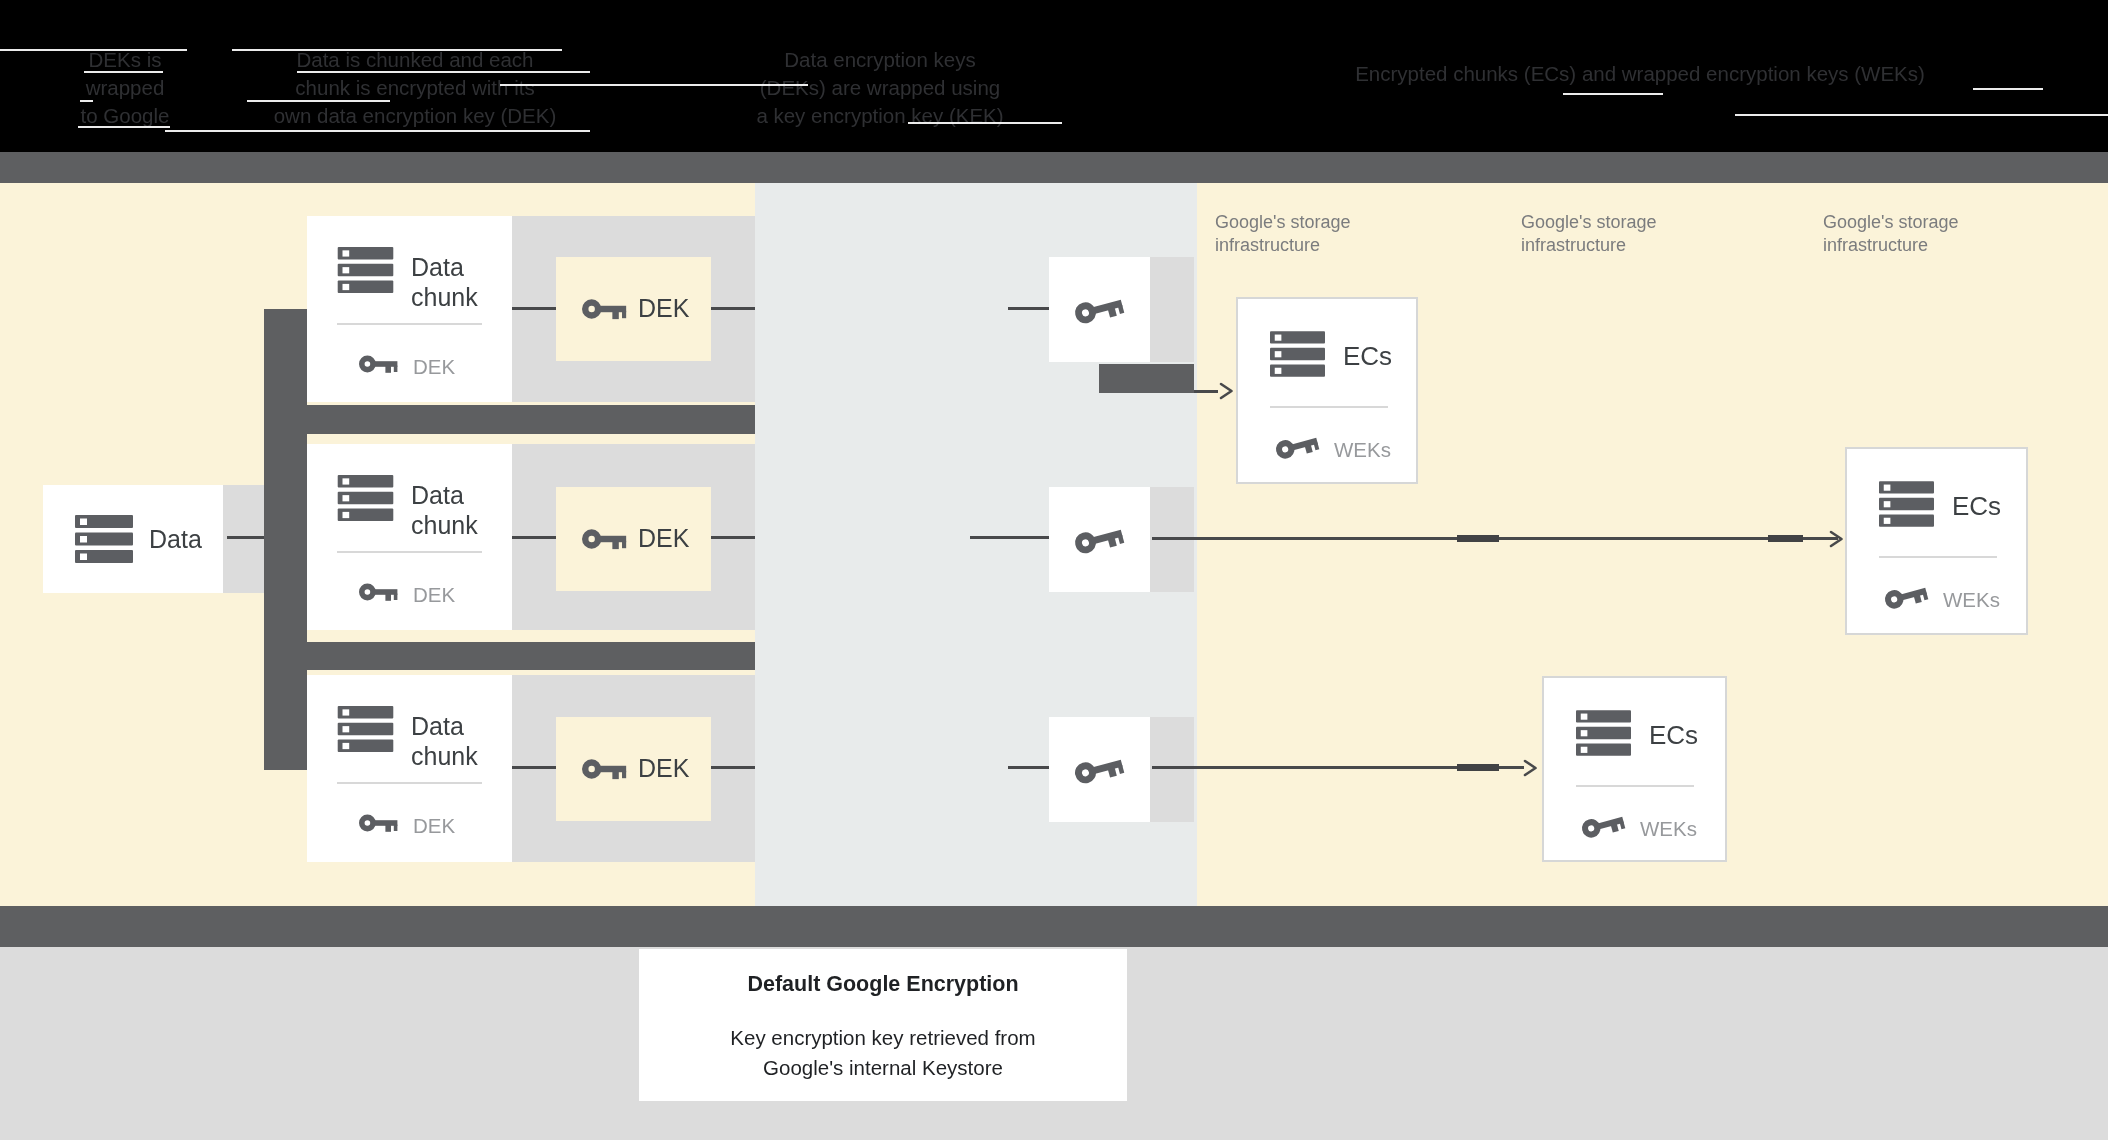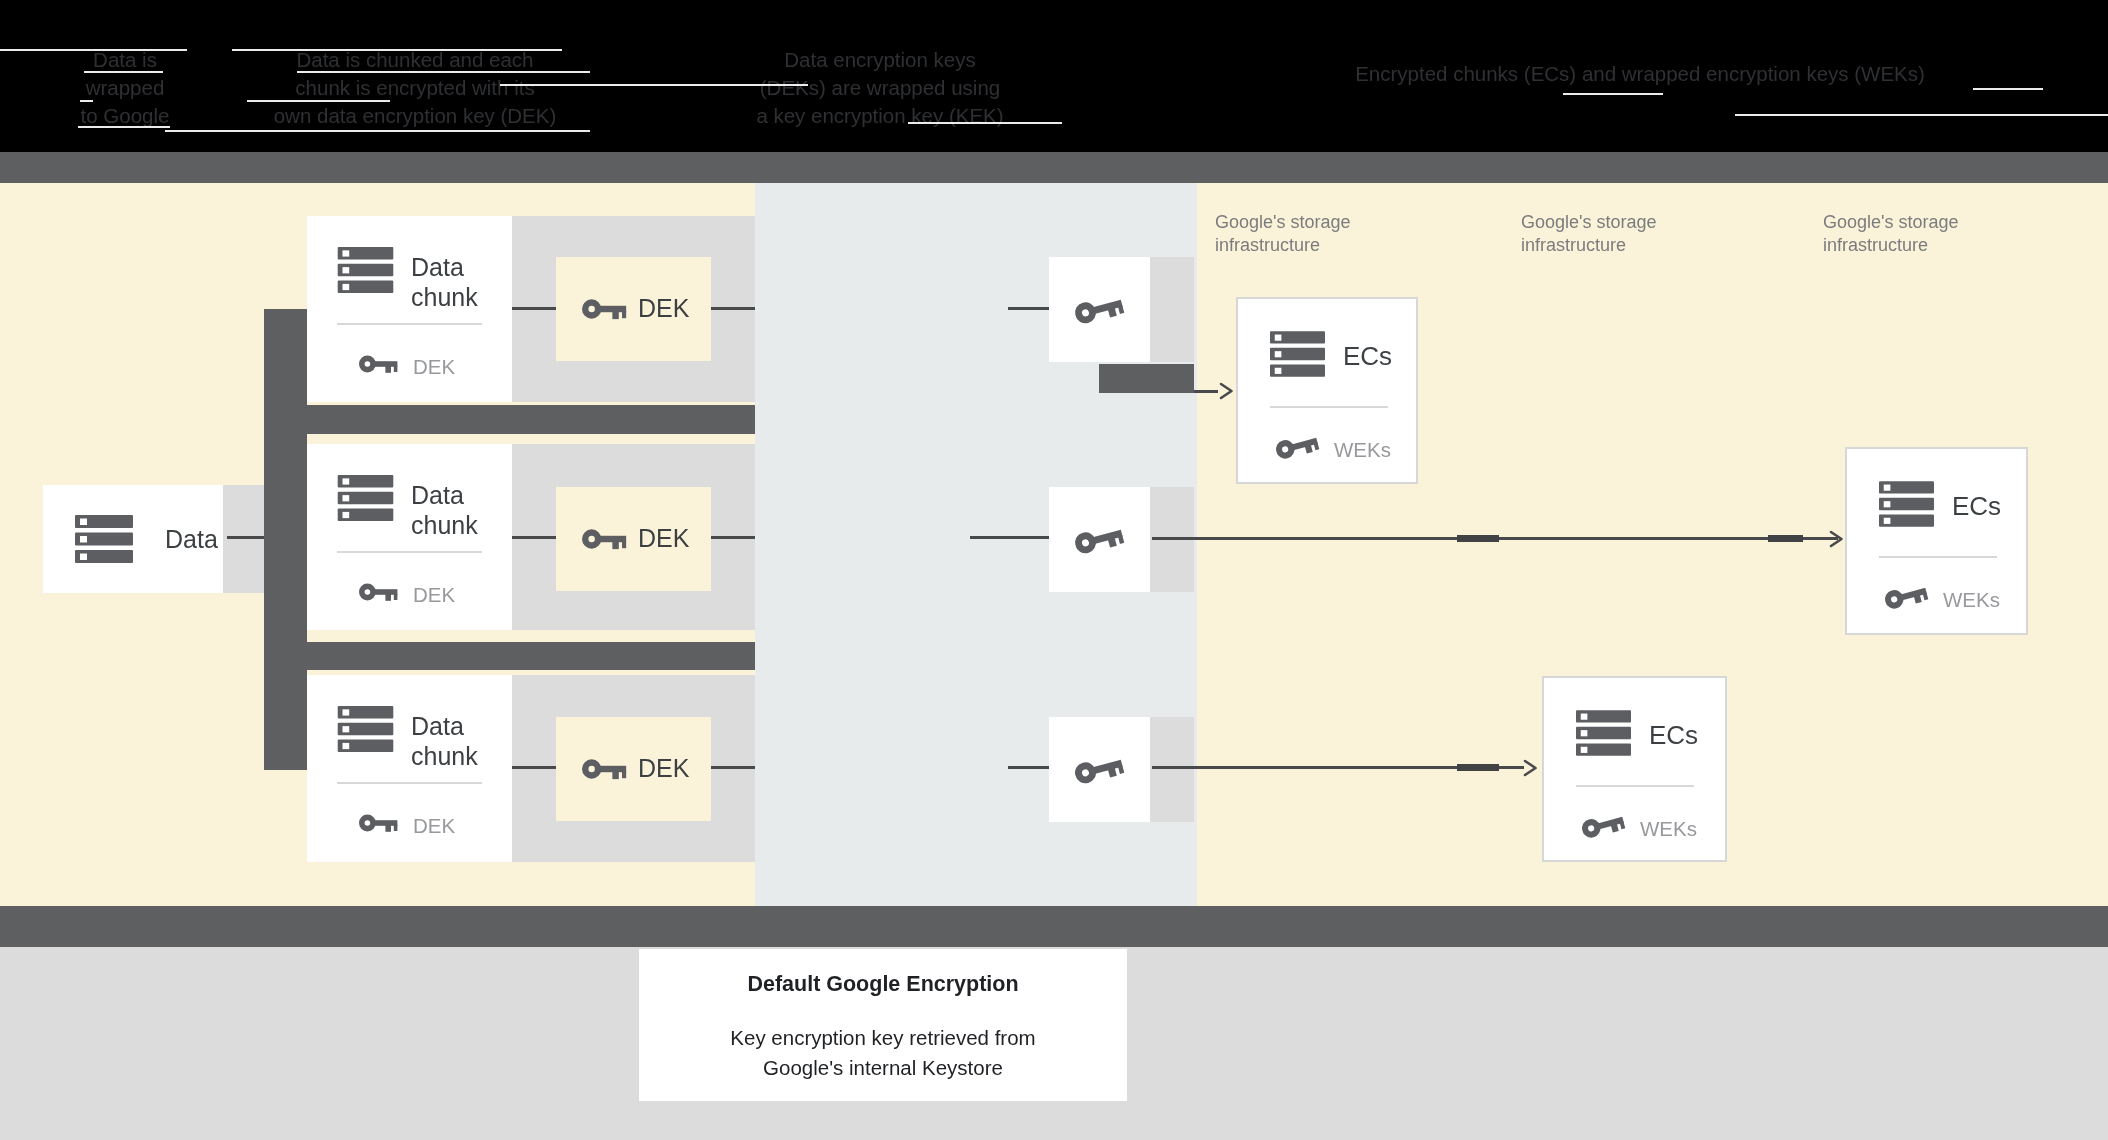--- a/index.html
+++ b/index.html
@@ -41,21 +41,21 @@
 <div id="screen">
 
   <div class="abs band-black" style="left:0;top:0;width:2108px;height:152px;"></div>
   <div class="abs band-dark" style="left:0;top:152px;width:2108px;height:31px;"></div>
   <div class="abs bg-cream" style="left:0;top:183px;width:2108px;height:723px;"></div>
   <div class="abs bg-blue" style="left:755px;top:183px;width:442px;height:723px;"></div>
   <div class="abs band-dark" style="left:0;top:906px;width:2108px;height:41px;"></div>
   <div class="abs bg-footer" style="left:0;top:947px;width:2108px;height:193px;"></div>
 
   <div class="abs step" style="left:40px;top:46px;width:170px;">
-    <div>Data is</div>
+    <div>DEKs is</div>
     <div>wrapped</div>
     <div>to Google</div>
   </div>
   <div class="abs step" style="left:255px;top:46px;width:320px;">
     <div>Data is chunked and each</div>
     <div>chunk is encrypted with its</div>
     <div>own data encryption key (DEK)</div>
   </div>
   <div class="abs step" style="left:720px;top:46px;width:320px;">
     <div>Data encryption keys</div>
@@ -91,21 +91,21 @@
           <rect x="0" y="0" width="58" height="13" rx="1"></rect>
           <rect x="0" y="17.5" width="58" height="13" rx="1"></rect>
           <rect x="0" y="35" width="58" height="13" rx="1"></rect>
         </g>
       <g fill="#ffffff">
           <rect x="5" y="3.5" width="7" height="6.5"></rect>
           <rect x="5" y="21" width="7" height="6.5"></rect>
           <rect x="5" y="38.5" width="7" height="6.5"></rect>
         </g>
     </svg>
-    <div class="abs lbl-dark" style="left:106px;top:40px;margin-left:16px;">Data</div>
+    <div class="abs lbl-dark" style="left:106px;top:40px;">Data</div>
   </div>
   <div class="abs hline" style="left:227px;top:536px;width:37px;"></div>
 
   <div class="abs gray-fill" style="left:512px;top:216px;width:243px;height:186px;"></div>
   <div class="abs gray-fill" style="left:512px;top:444px;width:243px;height:186px;"></div>
   <div class="abs gray-fill" style="left:512px;top:675px;width:243px;height:187px;"></div>
 
   <div class="abs white-box" style="left:307px;top:216px;width:205px;height:186px;">
     <svg class="abs" style="left:30px;top:31px;" width="57" height="46" viewBox="0 0 58 48">
       <g fill="#5c5e62">

